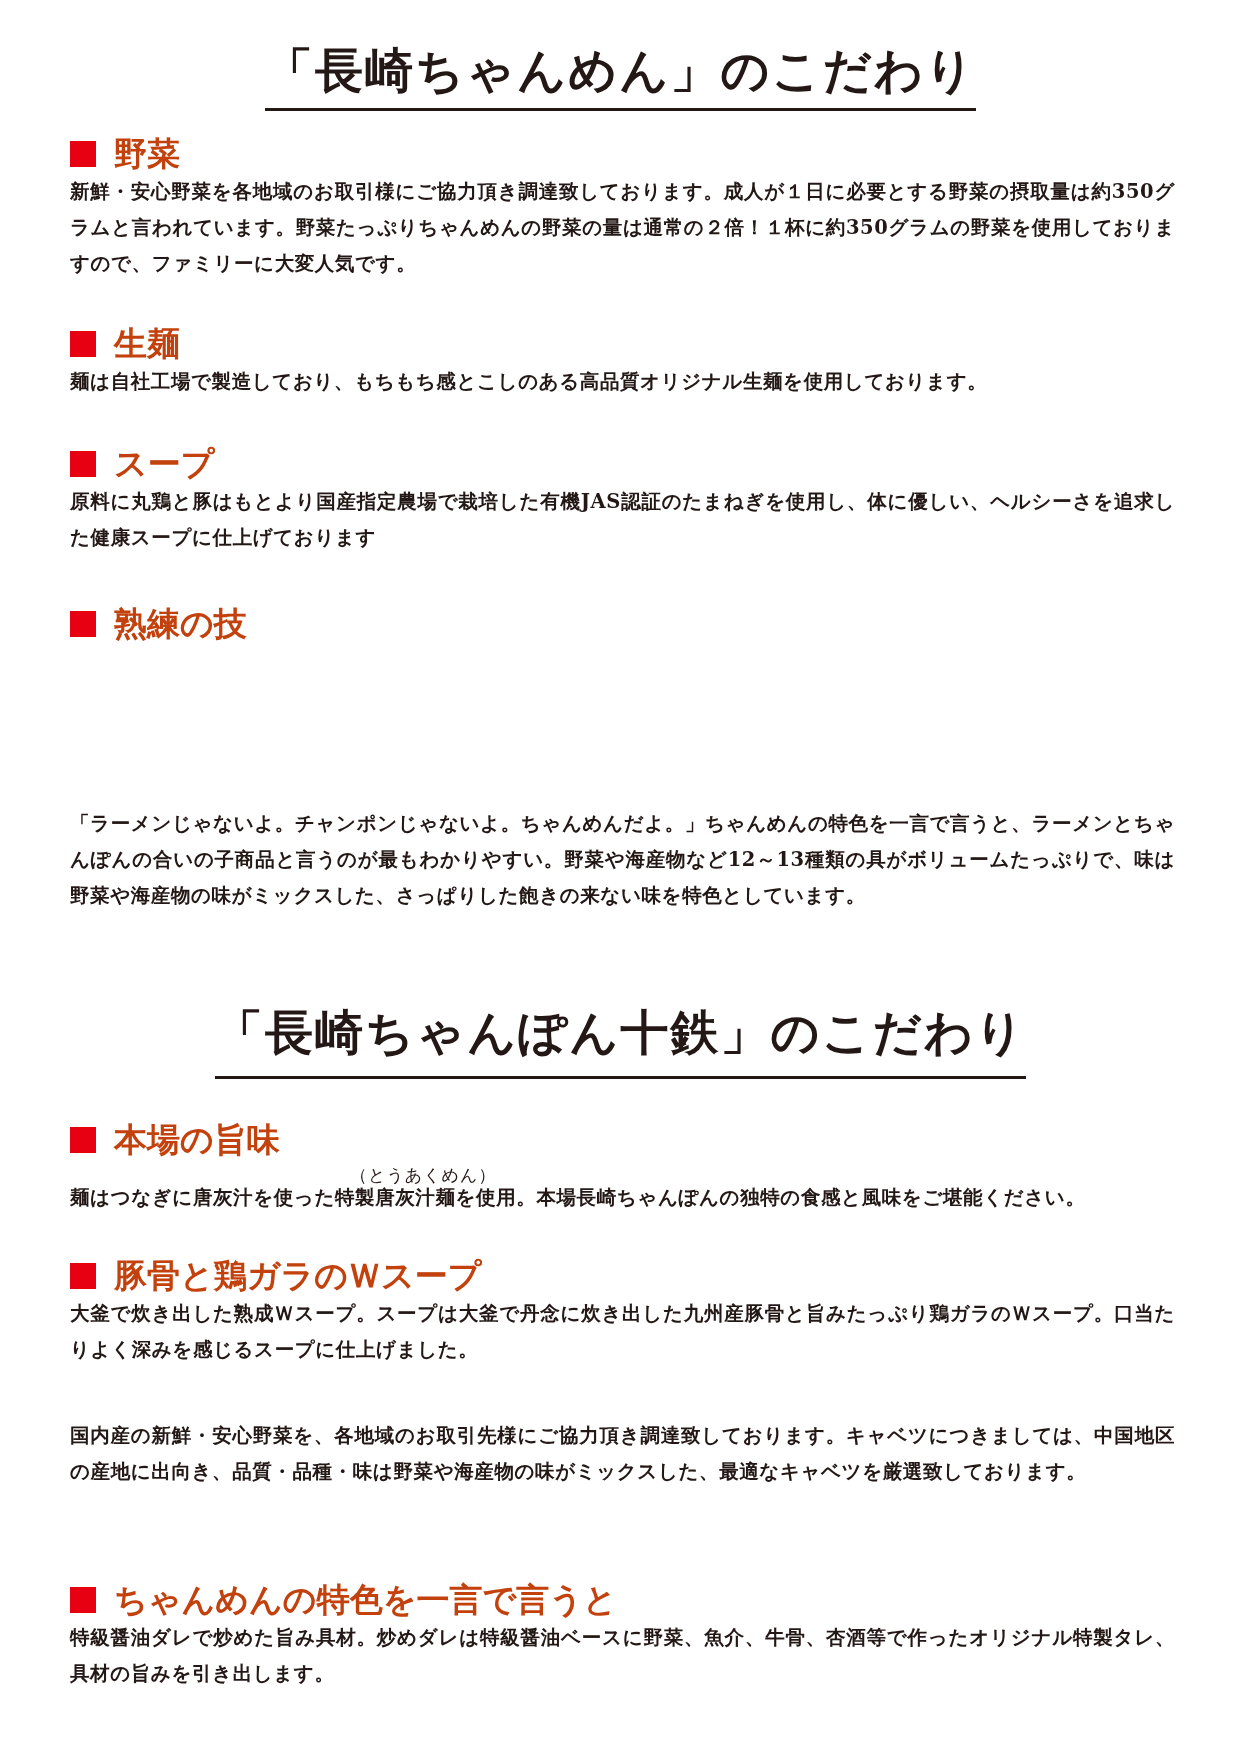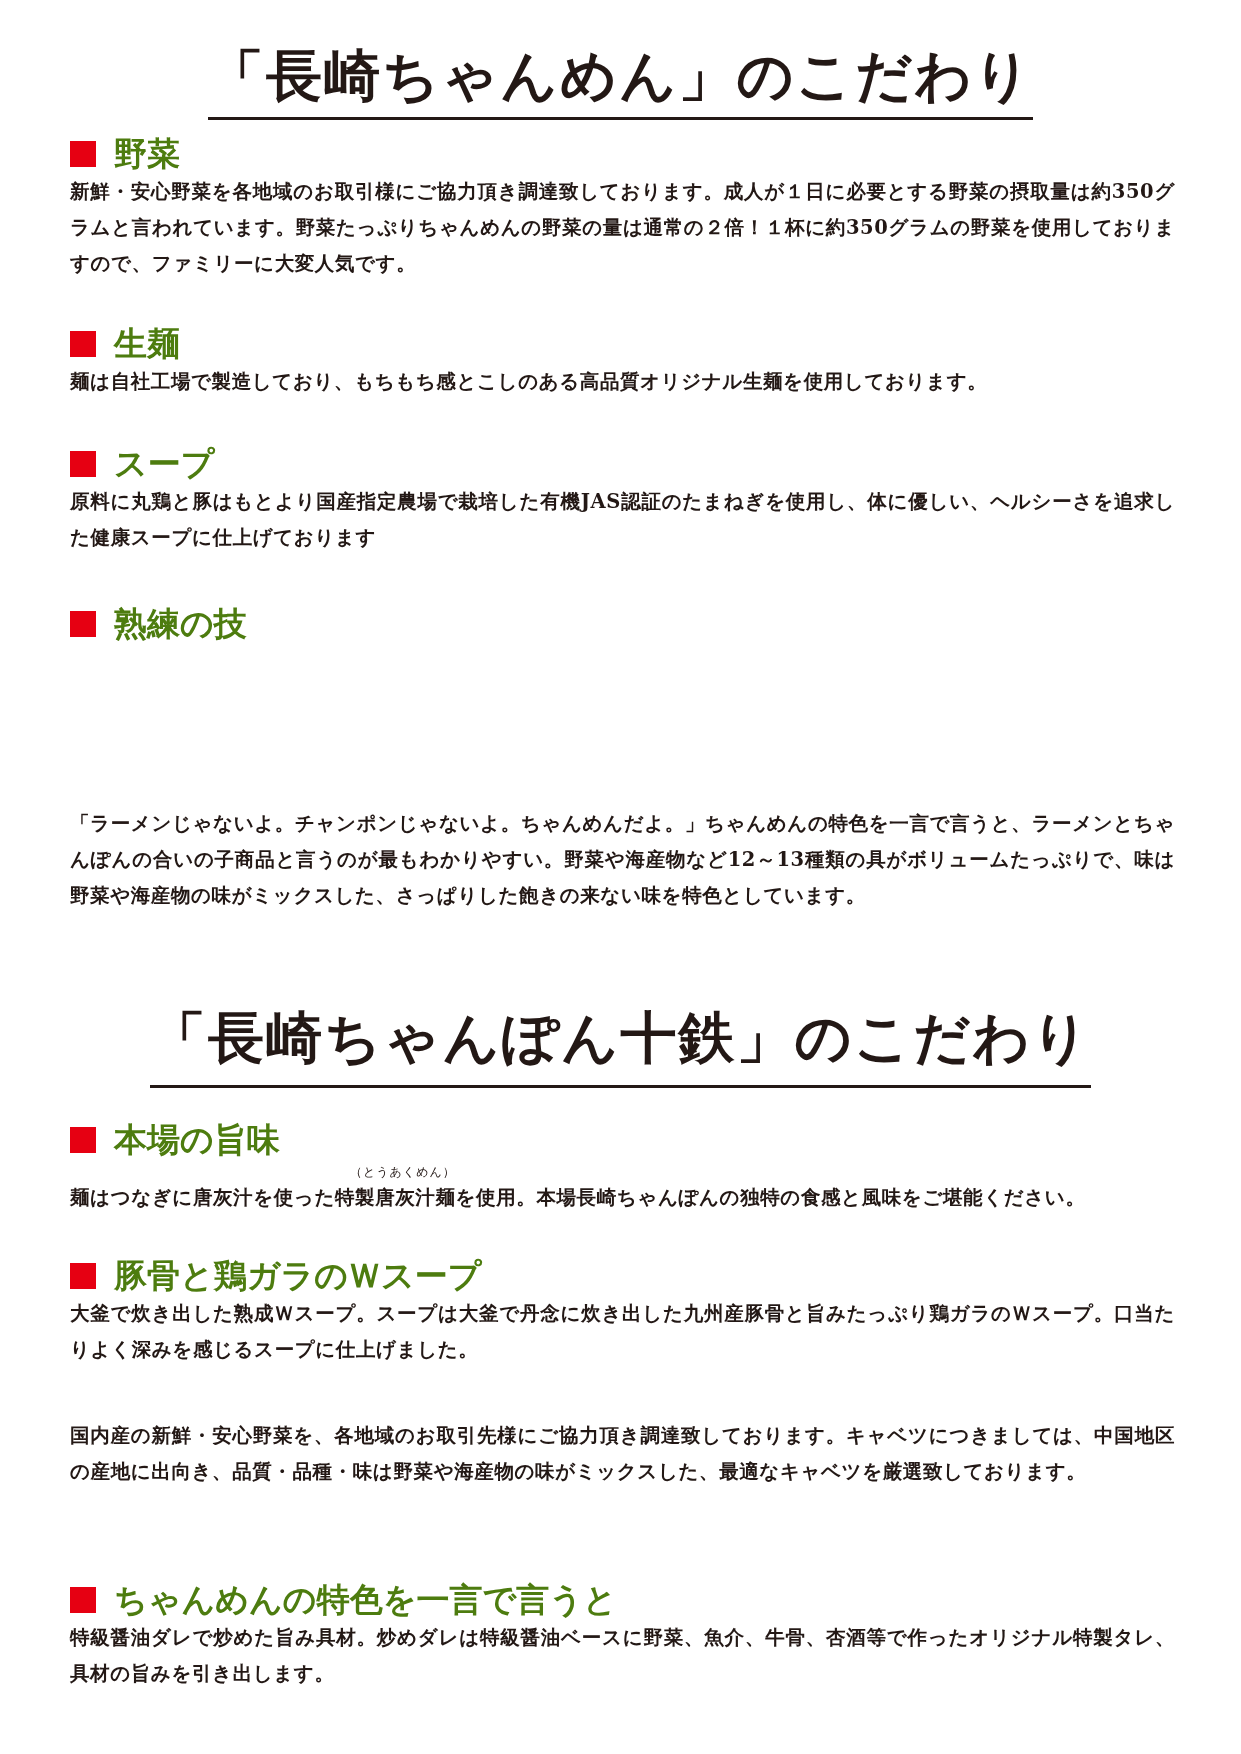--- a/index.html
+++ b/index.html
@@ -5,38 +5,38 @@
   html, body { margin: 0; padding: 0; background: #ffffff; }
   body {
     width: 1241px; height: 1754px; position: relative; overflow: hidden;
     font-family: "DejaVu Serif", "Liberation Serif", serif;
     color: #231815;
   }
   .title {
     position: absolute; left: 0; width: 1241px; text-align: center;
   }
   .title-inner {
-    display: inline-block; font-weight: bold; font-size: 56px; line-height: 1.2;
+    display: inline-block; font-weight: bold; font-size: 48px; line-height: 1.2;
     letter-spacing: 2px; padding: 0 0 8px 0; border-bottom: 3px solid #231815;
   }
   .section { position: absolute; left: 70px; width: 1105px; }
   .heading {
-    display: flex; align-items: center; color: #4d7c0f; font-weight: bold;
+    display: flex; align-items: center; color: #c2410c; font-weight: bold;
     font-size: 33px; line-height: 1.2;
   }
   .marker {
     display: inline-block; width: 26px; height: 26px; background: #e60012;
     margin-right: 18px; flex: 0 0 auto;
   }
   .body-text {
     font-size: 19.5px; font-weight: bold; line-height: 36px;
     letter-spacing: 0.6px; text-align: justify;
   }
   .ruby-note {
-    position: absolute; font-size: 12px; font-weight: normal; letter-spacing: 1px;
+    position: absolute; font-size: 17px; font-weight: normal; letter-spacing: 1px;
   }
 </style>
 </head>
 <body>
 
 <div class="title" style="top:42px;">
   <span class="title-inner">「長崎ちゃんめん」のこだわり</span>
 </div>
 
 <div class="section" style="top:134px;">

